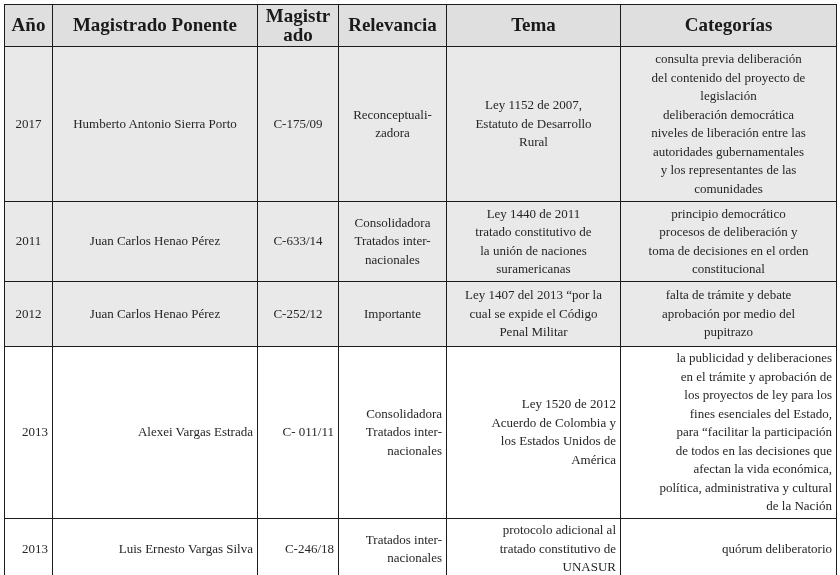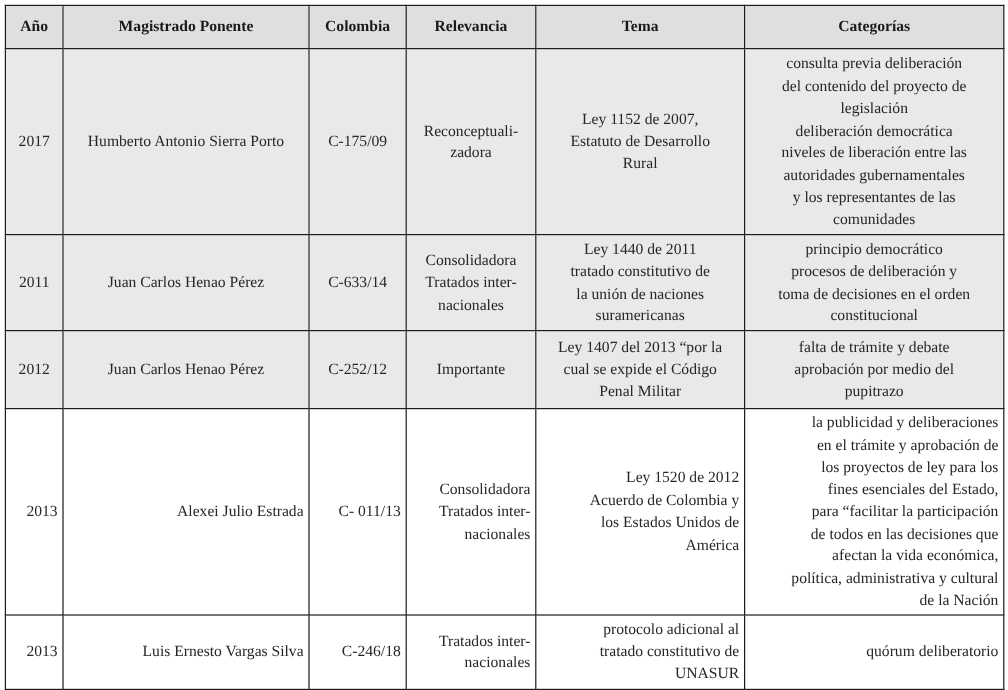--- a/index.html
+++ b/index.html
@@ -32,21 +32,21 @@
     padding:2px 4px;
     font-size:13px;
     line-height:18.5px;
     white-space:pre-line;
     overflow:hidden;
     word-wrap:break-word;
   }
   table.sentencias th{
     background:var(--header-bg);
     font-weight:bold;
-    font-size:13px;
+    font-size:19px;
     color:#1a1a1a;
     white-space:normal;
   }
   tr.shaded td{background:var(--shaded-bg);}
   tr.plain td{background:var(--white-bg);text-align:right;}
   tr.hdr{height:36px;}
   tr.r0{height:155px;}
   tr.r1{height:80px;}
   tr.r2{height:65px;}
   tr.r3{height:168px;}
@@ -61,21 +61,21 @@
     <col style="width:205px">
     <col style="width:81px">
     <col style="width:108px">
     <col style="width:174px">
     <col style="width:216px">
   </colgroup>
   <thead>
     <tr class="hdr">
       <th>Año</th>
       <th>Magistrado Ponente</th>
-      <th>Colombia</th>
+      <th>Magistrado</th>
       <th>Relevancia</th>
       <th>Tema</th>
       <th>Categorías</th>
     </tr>
   </thead>
   <tbody>
     <tr class="r0 shaded">
       <td>2017</td>
       <td>Humberto Antonio Sierra Porto</td>
       <td>C-175/09</td>
@@ -116,22 +116,22 @@
       <td>Importante</td>
       <td>Ley 1407 del 2013 “por la
 cual se expide el Código
 Penal Militar</td>
       <td>falta de trámite y debate
 aprobación por medio del
 pupitrazo</td>
     </tr>
     <tr class="r3 plain">
       <td>2013</td>
-      <td>Alexei Julio Estrada</td>
-      <td>C- 011/13</td>
+      <td>Alexei Vargas Estrada</td>
+      <td>C- 011/11</td>
       <td>Consolidadora
 Tratados inter-
 nacionales</td>
       <td>Ley 1520 de 2012
 Acuerdo de Colombia y
 los Estados Unidos de
 América</td>
       <td>la publicidad y deliberaciones
 en el trámite y aprobación de
 los proyectos de ley para los

